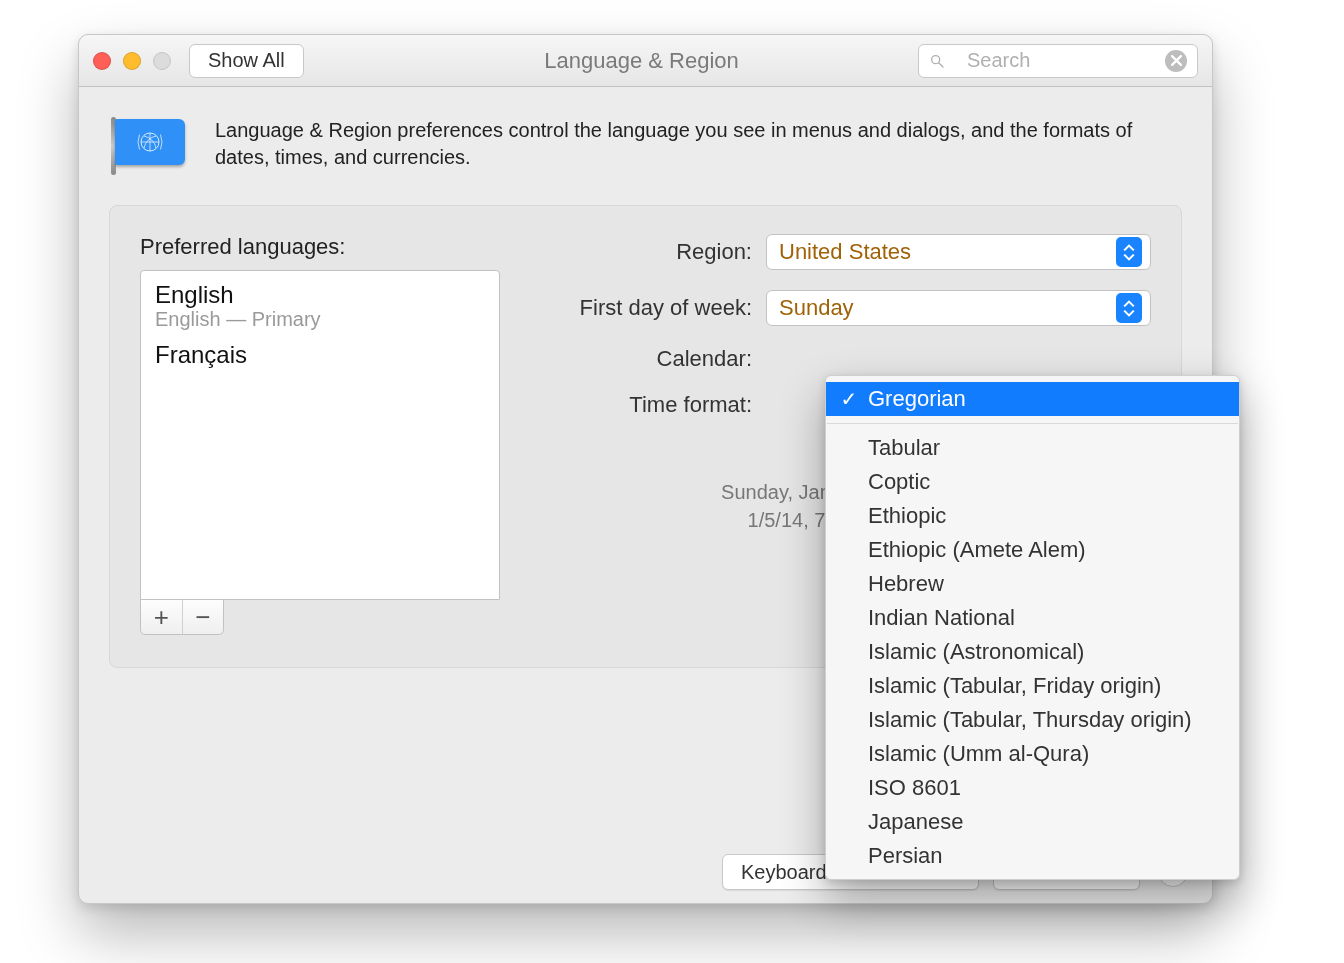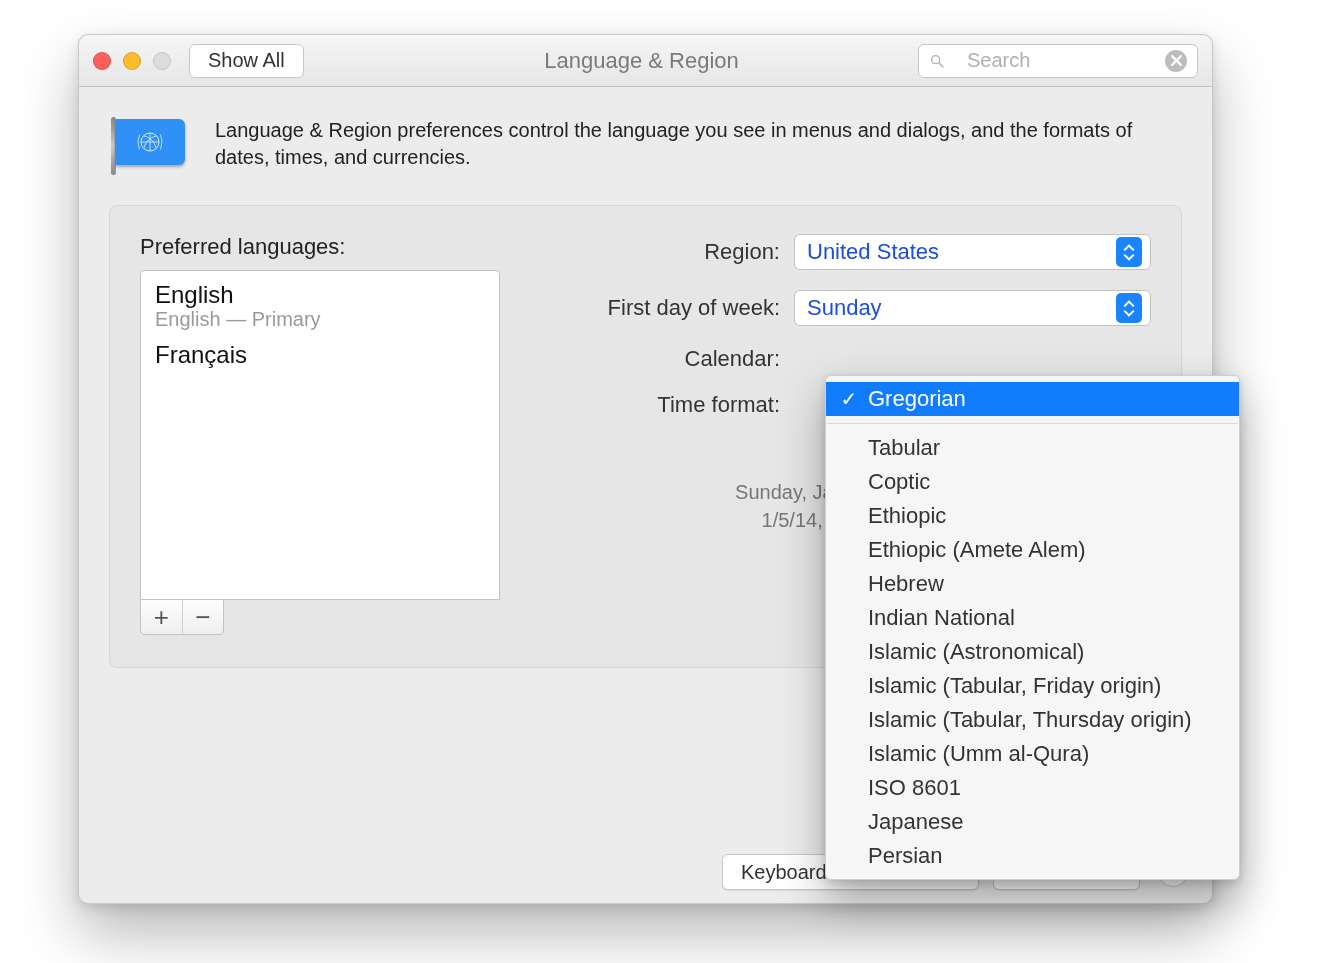--- a/index.html
+++ b/index.html
@@ -96,21 +96,21 @@
     position:absolute; left:2px; top:-2px; width:5px; height:58px;
     background: linear-gradient(#888,#ccc,#888); border-radius: 3px;
   }
   .desc { font-size: 20px; color: #222; line-height: 1.35; }
   .panel {
     background: #e6e6e6;
     border: 1px solid #d7d7d7;
     border-radius: 8px;
     padding: 28px 30px 32px 30px;
   }
-  .panelrow { display:flex; gap: 40px; }
+  .panelrow { display:flex; gap: 12px; }
   .leftcol { width: 360px; flex: 0 0 auto; }
   .preflabel { font-size: 22px; margin-bottom: 10px;}
   .langlist {
     background: #fff;
     border: 1px solid #c2c2c2;
     border-radius: 4px 4px 0 0;
     height: 330px;
     padding: 8px 0;
     overflow: hidden;
   }
@@ -131,21 +131,21 @@
   .settingsgrid {
     display: grid;
     grid-template-columns: 240px 1fr;
     row-gap: 20px;
     column-gap: 14px;
     align-items: center;
   }
   .slabel { text-align: right; font-size: 22px; color: #333; }
   .popup {
     height: 36px; background: #fff; border:1px solid #c2c2c2; border-radius: 6px;
-    display:flex; align-items:center; padding: 0 8px 0 12px; font-size: 22px; color:#1d4ed8;
+    display:flex; align-items:center; padding: 0 8px 0 12px; font-size: 22px; color:#a16207;
     position: relative;
   }
   .popup .arrows {
     width: 26px; height: 30px; background: #1a84ff; border-radius: 5px;
     margin-left: auto; display:flex; flex-direction:column; align-items:center; justify-content:center;
     gap: 1px;
   }
   .popup .arrows svg { width: 12px; height: 8px; }
   .preview {
     grid-column: 1 / 3;

